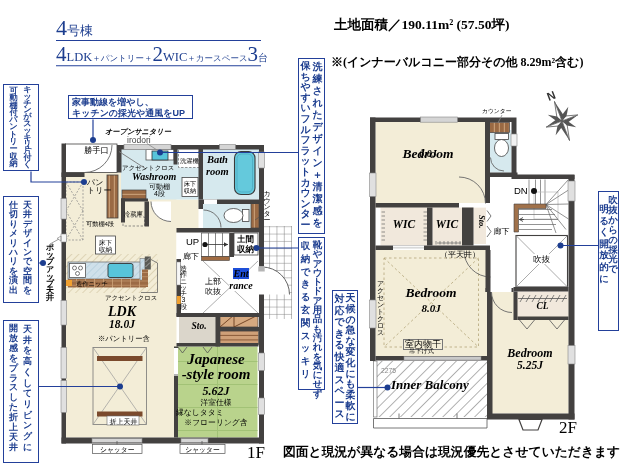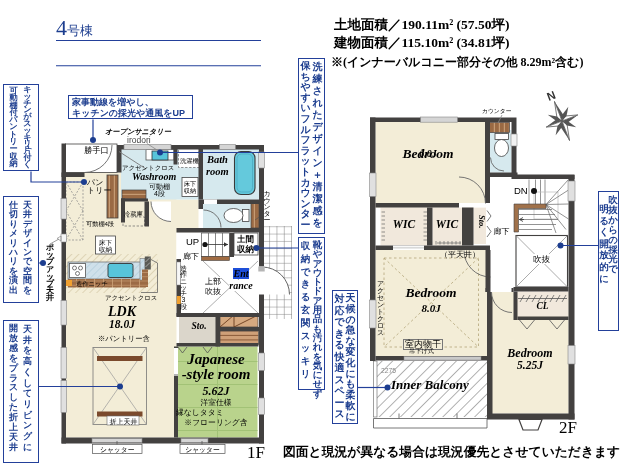--- a/index.html
+++ b/index.html
@@ -713,24 +713,24 @@
       </g>
 
 <g>
         <line x1="50" y1="244" x2="59" y2="239" stroke="#888" stroke-width="0.8"></line>
         <path d="M61,236 l-4,2.5 4,2.5 z" fill="none" stroke="#888" stroke-width="0.7"></path>
       </g>
 </svg>
 
 <div class="t nv" style="left:56px;top:17px;font-family:'Liberation Serif',serif;font-size:13px;"><span style="font-size:22px;">4</span><span>号棟</span></div>
 
+<div class="t nv" style="left:56px;top:44px;font-family:'Liberation Serif',serif;font-size:8.5px;"><span style="font-size:21px;">4</span><span style="font-size:12.5px;">LDK</span><span>＋パントリー＋</span><span style="font-size:21px;">2</span><span style="font-size:12.5px;">WIC</span><span>＋カースペース</span><span style="font-size:21px;">3</span><span style="font-size:10px;">台</span></div>
 
 <div class="t" style="left:334px;top:18px;font-family:'Liberation Serif',serif;font-size:13.5px;font-weight:bold;">土地面積／190.11m² (57.50坪)</div>
 
-<div class="t" style="left:334px;top:36px;font-family:'Liberation Serif',serif;font-size:13.5px;font-weight:bold;">建物面積／115.10m² (34.81坪)</div>
 
 <div class="t" style="left:331px;top:56px;font-family:'Liberation Serif',serif;font-size:12px;font-weight:bold;">※(インナーバルコニー部分その他 8.29m²含む)</div>
 
 <div class="t" style="left:283px;top:445px;font-size:12.8px;font-weight:bold;">図面と現況が異なる場合は現況優先とさせていただきます。</div>
 
 <div class="t" style="left:247px;top:444px;font-family:'Liberation Serif',serif;font-size:17px;">1F</div>
 
 <div class="t" style="left:559px;top:419px;font-family:'Liberation Serif',serif;font-size:17px;">2F</div>
 
 <div style="position:absolute;left:3px;top:84px;width:36px;height:87px;border:1px solid #23409a;background:#fff;box-sizing:border-box;"></div>

